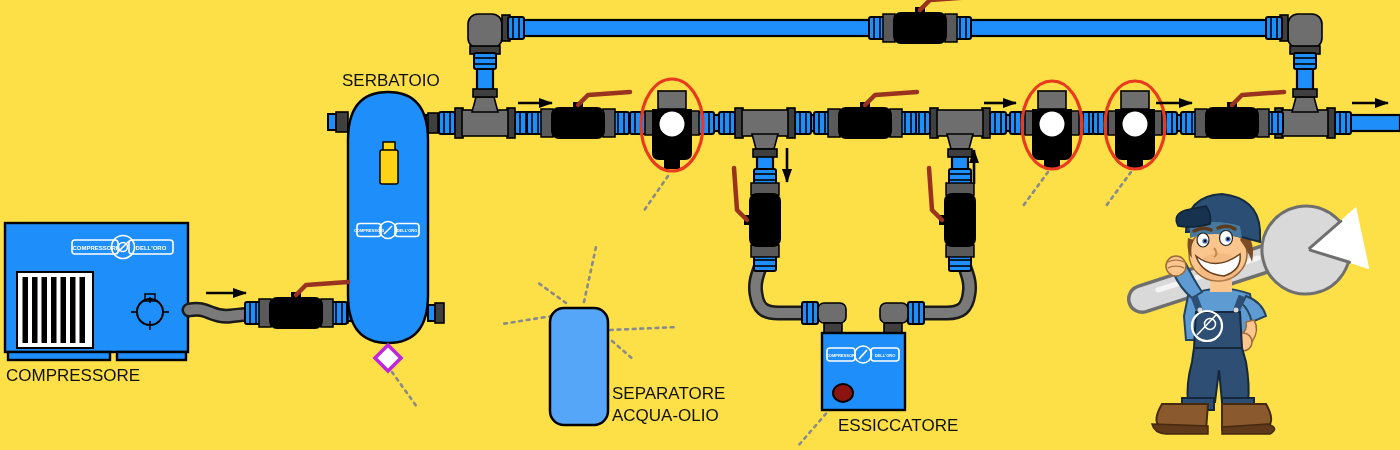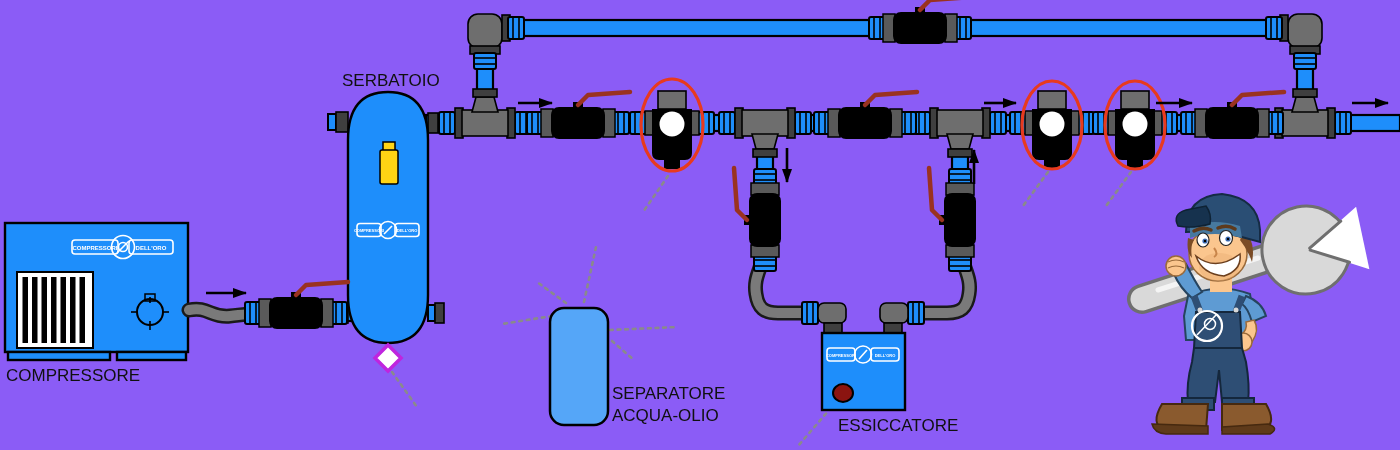--- a/index.html
+++ b/index.html
@@ -1,16 +1,16 @@
 <!DOCTYPE html>
 <html style="--pipe-blue: #1E8EFB; --equipment-blue: #1E8EFB; --separator-blue: #55A6F8; --valve-handle-red: #9A3220; --highlight-red: #E83A1E; --diamond-purple: #BF25DE; --safety-yellow: #FFD414; --drain-red: #8B1410; --hose-gray: #7A7A7A; --fitting-gray: #6E6E6E; --fitting-dark: #3F3F3F; --dots-gray: #8A8A8A; --mascot-cap: #2A4E74; --mascot-shirt: #5E9BD3; --mascot-overalls: #2E4E74; --mascot-skin: #FBC68E; --mascot-boots: #8A5A2E; --wrench-gray: #D9D9D9;"><head>
 <meta charset="utf-8">
 <style>
   html,body{margin:0;padding:0;background:#fff;}
-  .stage{position:relative;width:1400px;height:450px;background:#8b5cf6;overflow:hidden;
+  .stage{position:relative;width:1400px;height:450px;background:#fde047;overflow:hidden;
          font-family:"Liberation Sans","DejaVu Sans",sans-serif;}
   svg{display:block;}
   .pf{fill:var(--pipe-blue,#1E8EFB);stroke:#000;stroke-width:2;}
   .pipe{fill:var(--pipe-blue,#1E8EFB);stroke:#000;stroke-width:2.2;}
   .equip{fill:var(--equipment-blue,#1E8EFB);stroke:#000;stroke-width:2.4;}
   .k{stroke:#000;stroke-width:1.6;}
   .nut{fill:#5A5A5A;stroke:#000;stroke-width:1.5;}
   .fit{fill:var(--fitting-gray,#6E6E6E);stroke:#000;stroke-width:1.6;}
   .dfit{fill:var(--fitting-dark,#3F3F3F);stroke:#000;stroke-width:1.6;}
   .vb{fill:#000;}

